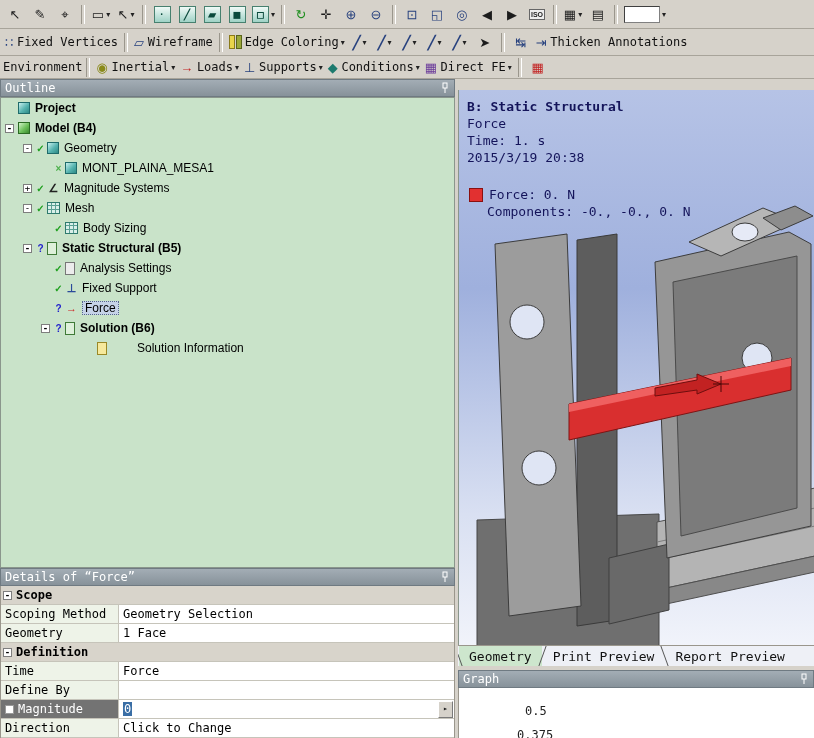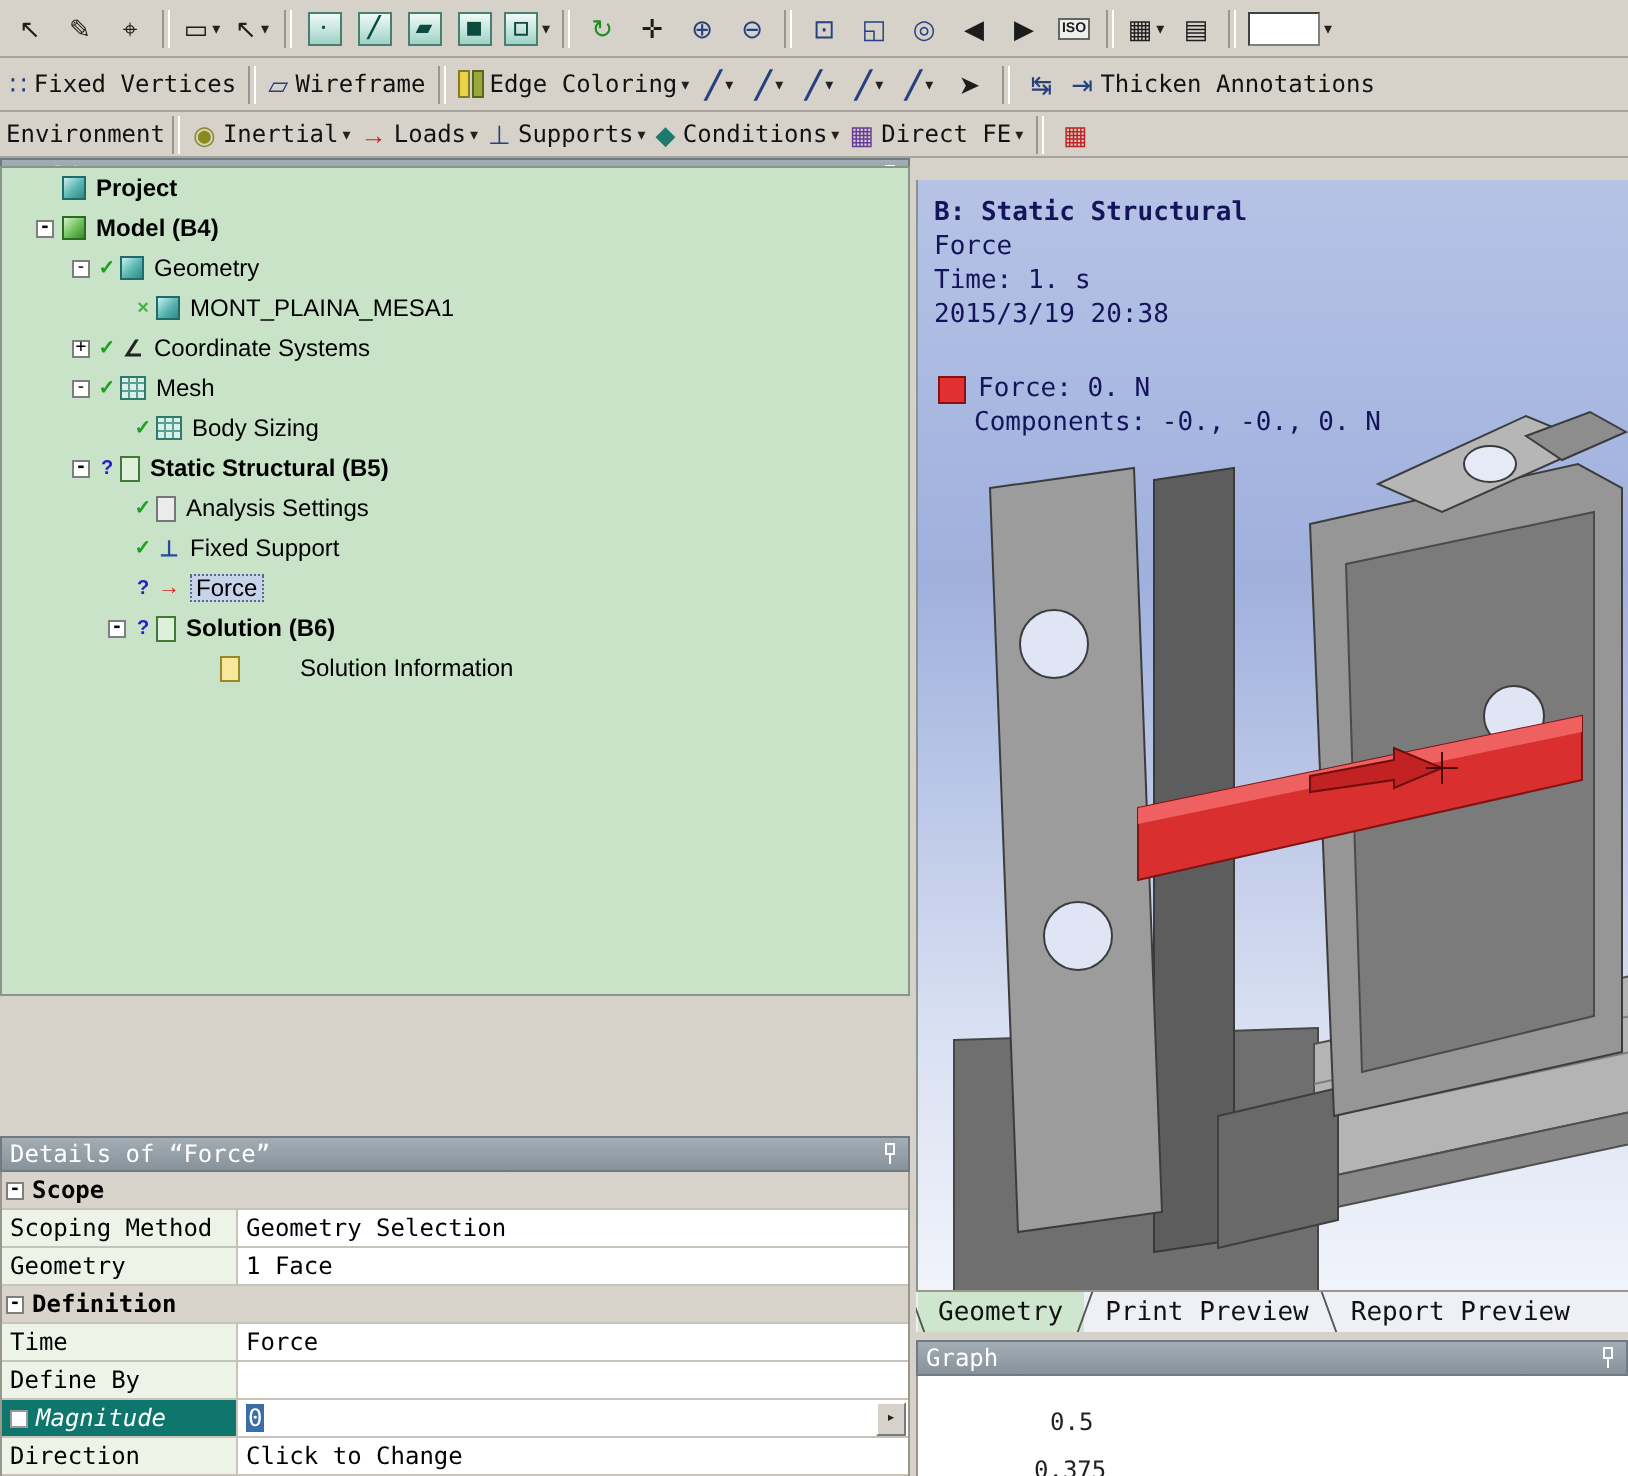--- a/index.html
+++ b/index.html
@@ -39,23 +39,23 @@
   .purpic{color:#6a3a9a;}
   .oliveic{color:#8a8a1a;}
 
   
   .phead{position:absolute;left:0;width:455px;height:18px;box-sizing:border-box;
          background:linear-gradient(#a3adb5,#87929a);color:#fff;
          font-family:"DejaVu Sans Mono",monospace;font-size:12px;
          display:flex;align-items:center;justify-content:space-between;
          padding:0 4px;border:1px solid #6f7a82;gap:13px;}
   #outlineHead{top:79px;}
-  #treeBox{position:absolute;top:83px;left:0;width:455px;height:415px;
+  #treeBox{position:absolute;top:97px;left:0;width:455px;height:471px;
            background:#c9e3c9;border:1px solid #8a968c;box-sizing:border-box;
-           overflow:hidden;padding-left:13px;}
+           overflow:hidden;}
   .trow{display:flex;align-items:center;height:20px;font-size:12px;color:#000;}
   .lvl0{padding-left:4px;}.lvl1{padding-left:22px;}.lvl2{padding-left:40px;}.lvl3{padding-left:58px;gap:25px;}
   .b{font-weight:bold;}
   .ebox{width:9px;height:9px;box-sizing:border-box;border:1px solid #7e7e7e;background:#fff;
         font-size:9px;line-height:7px;text-align:center;color:#000;margin-right:4px;flex:none;
         font-family:"DejaVu Sans Mono",monospace;}
   .espc{width:13px;flex:none;}
   .st{font-size:10px;font-weight:bold;width:9px;margin-right:2px;text-align:center;flex:none;}
   .st.ck{color:#1fa01f;}.st.q{color:#2222cc;}.st.x{color:#4ab04a;}
   .ic{flex:none;margin-right:5px;}
@@ -78,21 +78,21 @@
   #dtable{position:absolute;top:586px;left:0;width:455px;height:152px;
           background:#fff;border:1px solid #9a968c;border-top:none;box-sizing:border-box;
           font-family:"DejaVu Sans Mono",monospace;font-size:12px;}
   .drow{display:grid;grid-template-columns:118px 1fr;height:19px;box-sizing:border-box;
         border-bottom:1px solid #c6c4ba;}
   .drow.cat{display:flex;align-items:center;background:#d8d4cb;font-weight:bold;padding-left:2px;}
   .dlab{background:#eef3e8;border-right:1px solid #c6c4ba;padding:1px 4px;box-sizing:border-box;
         display:flex;align-items:center;}
   .dval{background:#fff;padding:1px 4px;box-sizing:border-box;position:relative;
         display:flex;align-items:center;}
-  .dlab.sel{background:#0f766e;color:#fff;gap:4px;font-style:italic;}
+  .dlab.sel{background:#737373;color:#fff;gap:4px;}
   .chk{width:9px;height:9px;box-sizing:border-box;background:#fff;border:1px solid #9a9a9a;flex:none;}
   .hl{background:#3a6ea5;color:#fff;padding:0 1px;}
   .spin{position:absolute;right:1px;top:1px;width:13px;height:15px;background:#d6d2ca;
         border:1px solid #fff;border-right-color:#7a7a7a;border-bottom-color:#7a7a7a;
         font-size:8px;line-height:13px;text-align:center;color:#222;}
 
   
   #vp{position:absolute;top:79px;left:458px;width:356px;height:566px;
       background:linear-gradient(180deg,#b6c3e6 0%,#9fb0dd 35%,#d9e0f2 75%,#f3f5fb 100%);
       border-left:1px solid #8a968c;overflow:hidden;margin-top:11px;}
@@ -304,21 +304,21 @@
   <div class="trow lvl2">
     <span class="espc"></span>
     <span class="st x">×</span>
     <span class="ic cube"></span>
     <span>MONT_PLAINA_MESA1</span>
   </div>
   <div class="trow lvl1">
     <span class="ebox">+</span>
     <span class="st ck">✓</span>
     <span class="gic blk">∠</span>
-    <span>Coordinate Systems</span>
+    <span>Magnitude Systems</span>
   </div>
   <div class="trow lvl1">
     <span class="ebox">-</span>
     <span class="st ck">✓</span>
     <span class="ic meshic"></span>
     <span>Mesh</span>
   </div>
   <div class="trow lvl2">
     <span class="espc"></span>
     <span class="st ck">✓</span>

